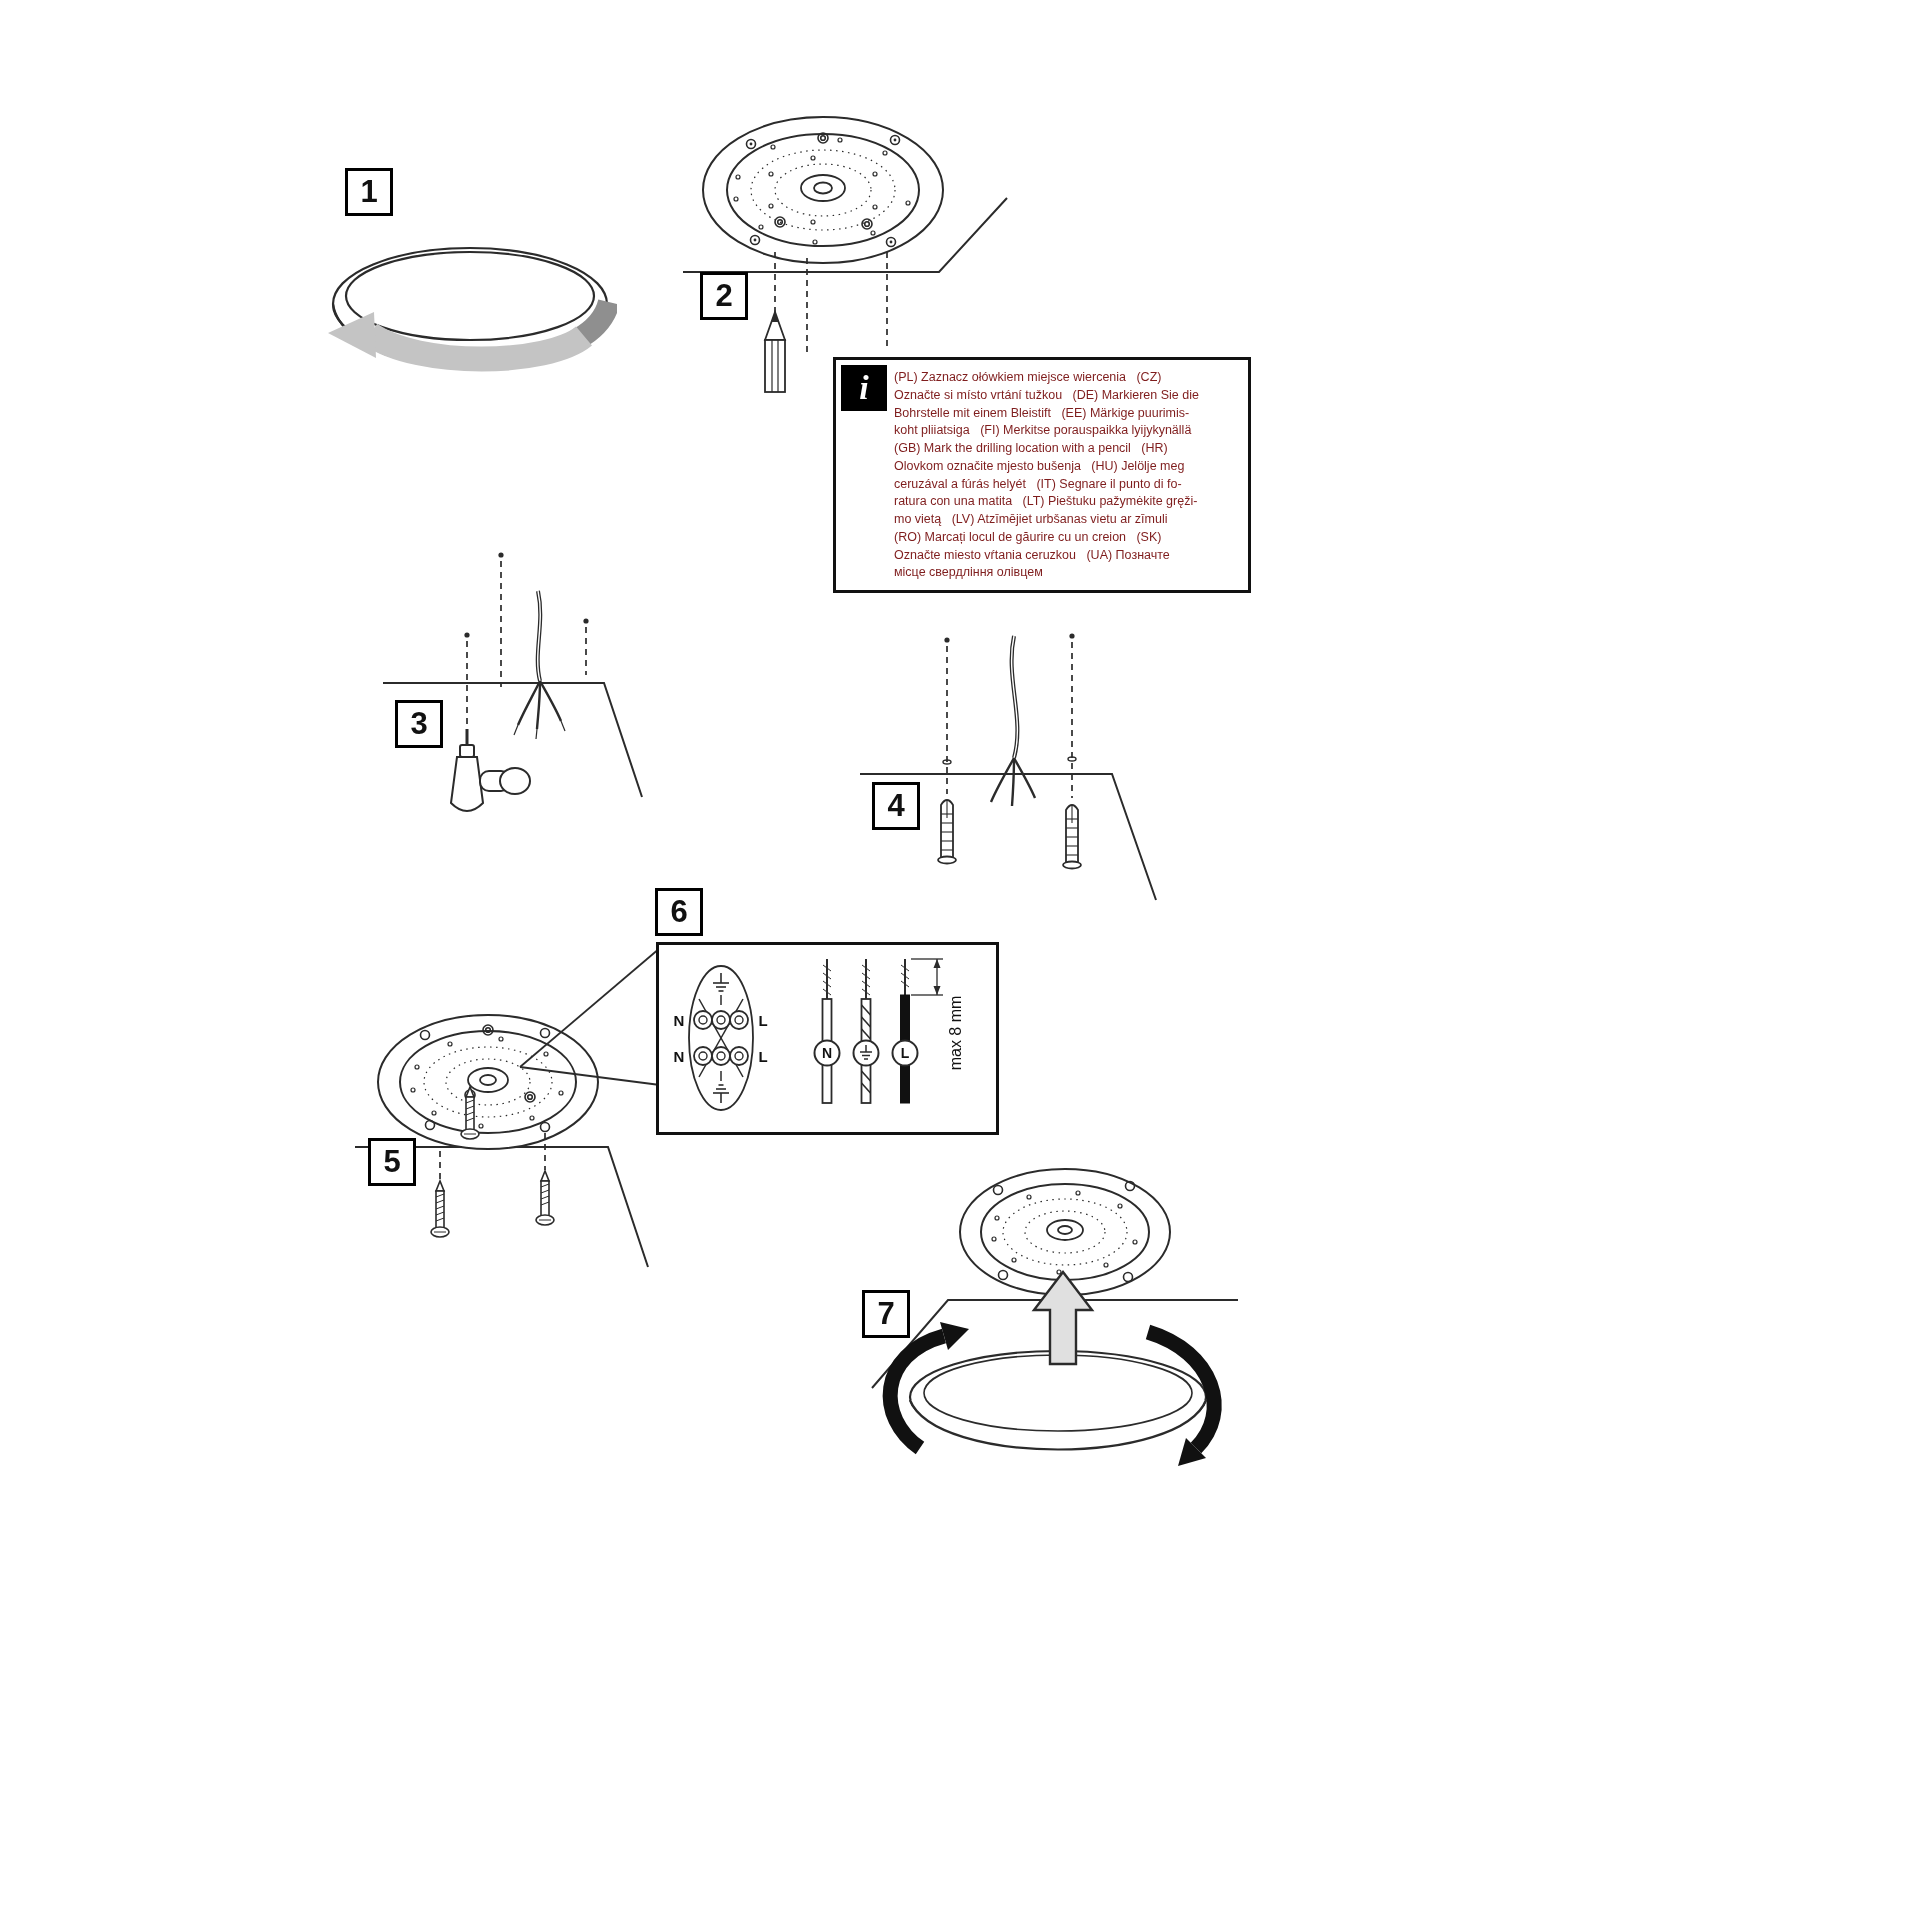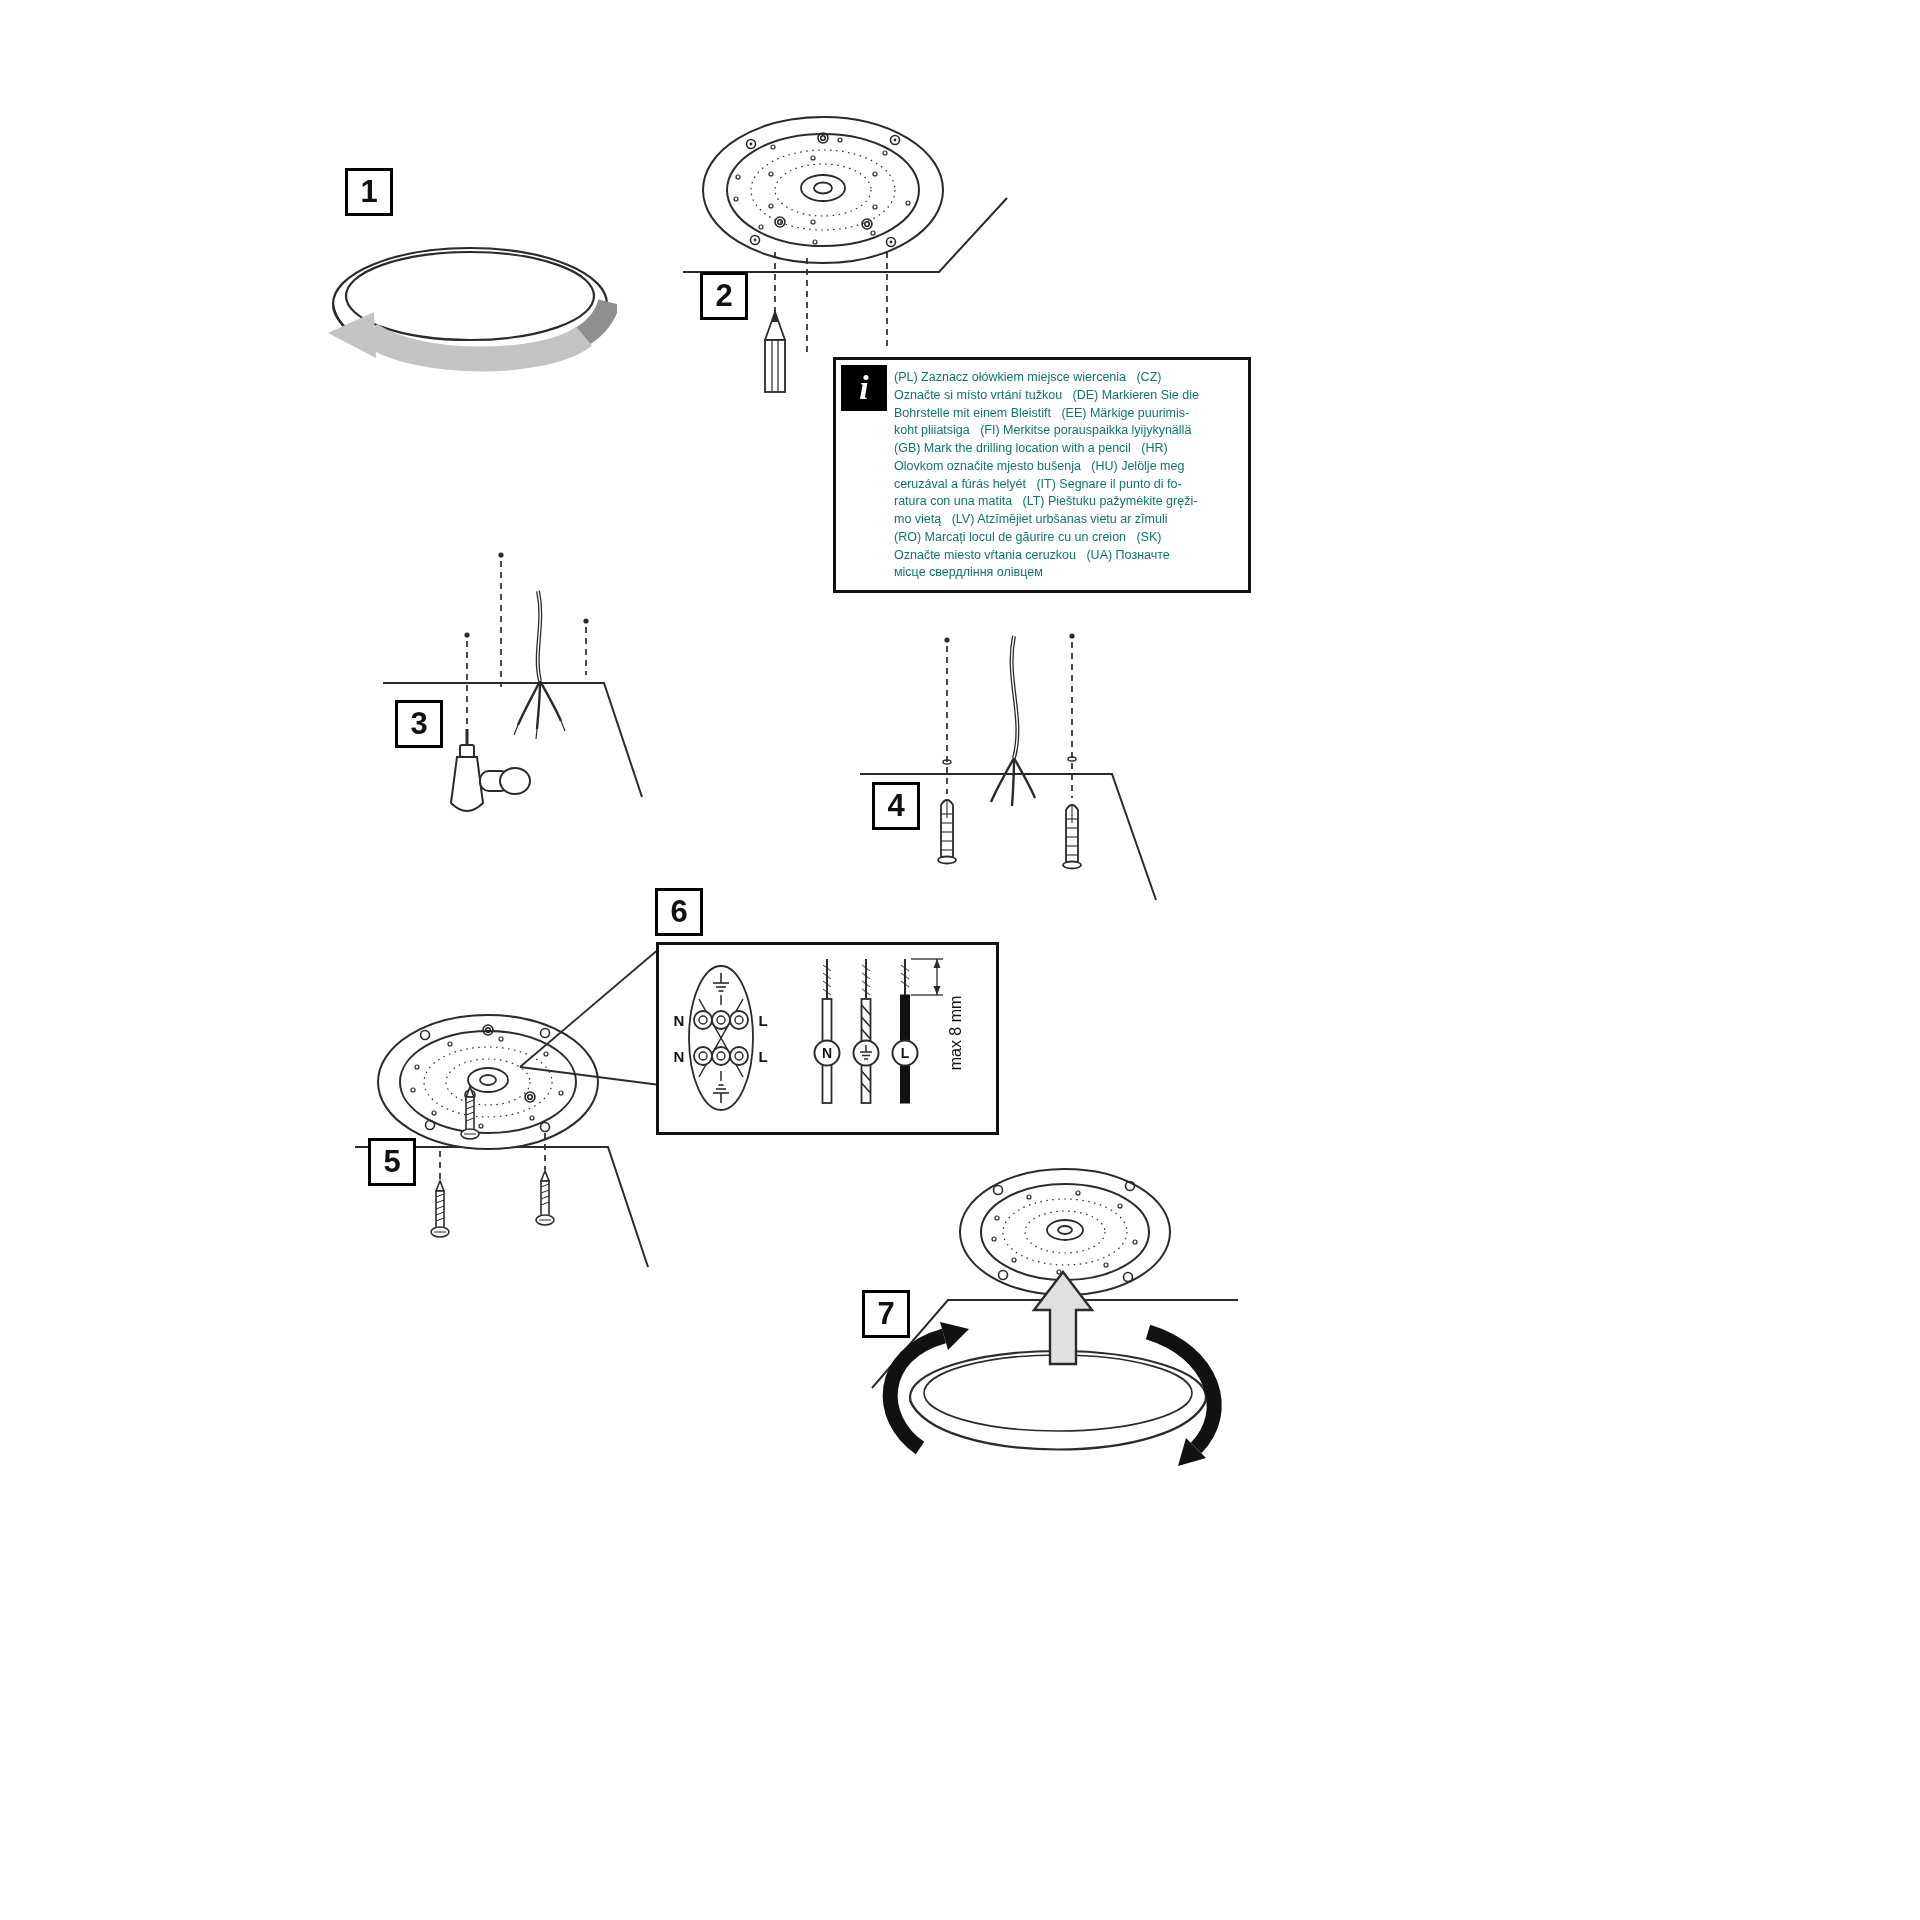--- a/index.html
+++ b/index.html
@@ -18,21 +18,21 @@
     position:absolute; left:833px; top:357px; width:418px; height:236px;
     border:3px solid #111; background:#fff; z-index:4;
   }
   .info-icon {
     position:absolute; left:5px; top:5px; width:46px; height:46px; background:#000;
     color:#fff; display:flex; align-items:center; justify-content:center;
     font-family:"Liberation Serif", serif; font-style:italic; font-weight:bold; font-size:34px;
   }
   .info-text {
     position:absolute; left:58px; top:9px; right:4px; bottom:4px;
-    font-size:12.5px; line-height:1.42; white-space:pre; overflow:hidden; color:#0f766e;
+    font-size:12.5px; line-height:1.42; white-space:pre; overflow:hidden; color:#7f1d1d;
   }
   .wiring-box {
     position:absolute; left:656px; top:942px; width:343px; height:193px;
     border:3px solid #111; background:#fff; z-index:4;
   }
   svg { display:block; }
   svg text { font-family:"Liberation Sans", sans-serif; }
   .tlabel { font-size:15px; font-weight:bold; text-anchor:middle; fill:#111; }
   .wlabel { font-size:14px; font-weight:bold; text-anchor:middle; fill:#111; }
   .dim    { font-size:16px; text-anchor:middle; fill:#111; }

